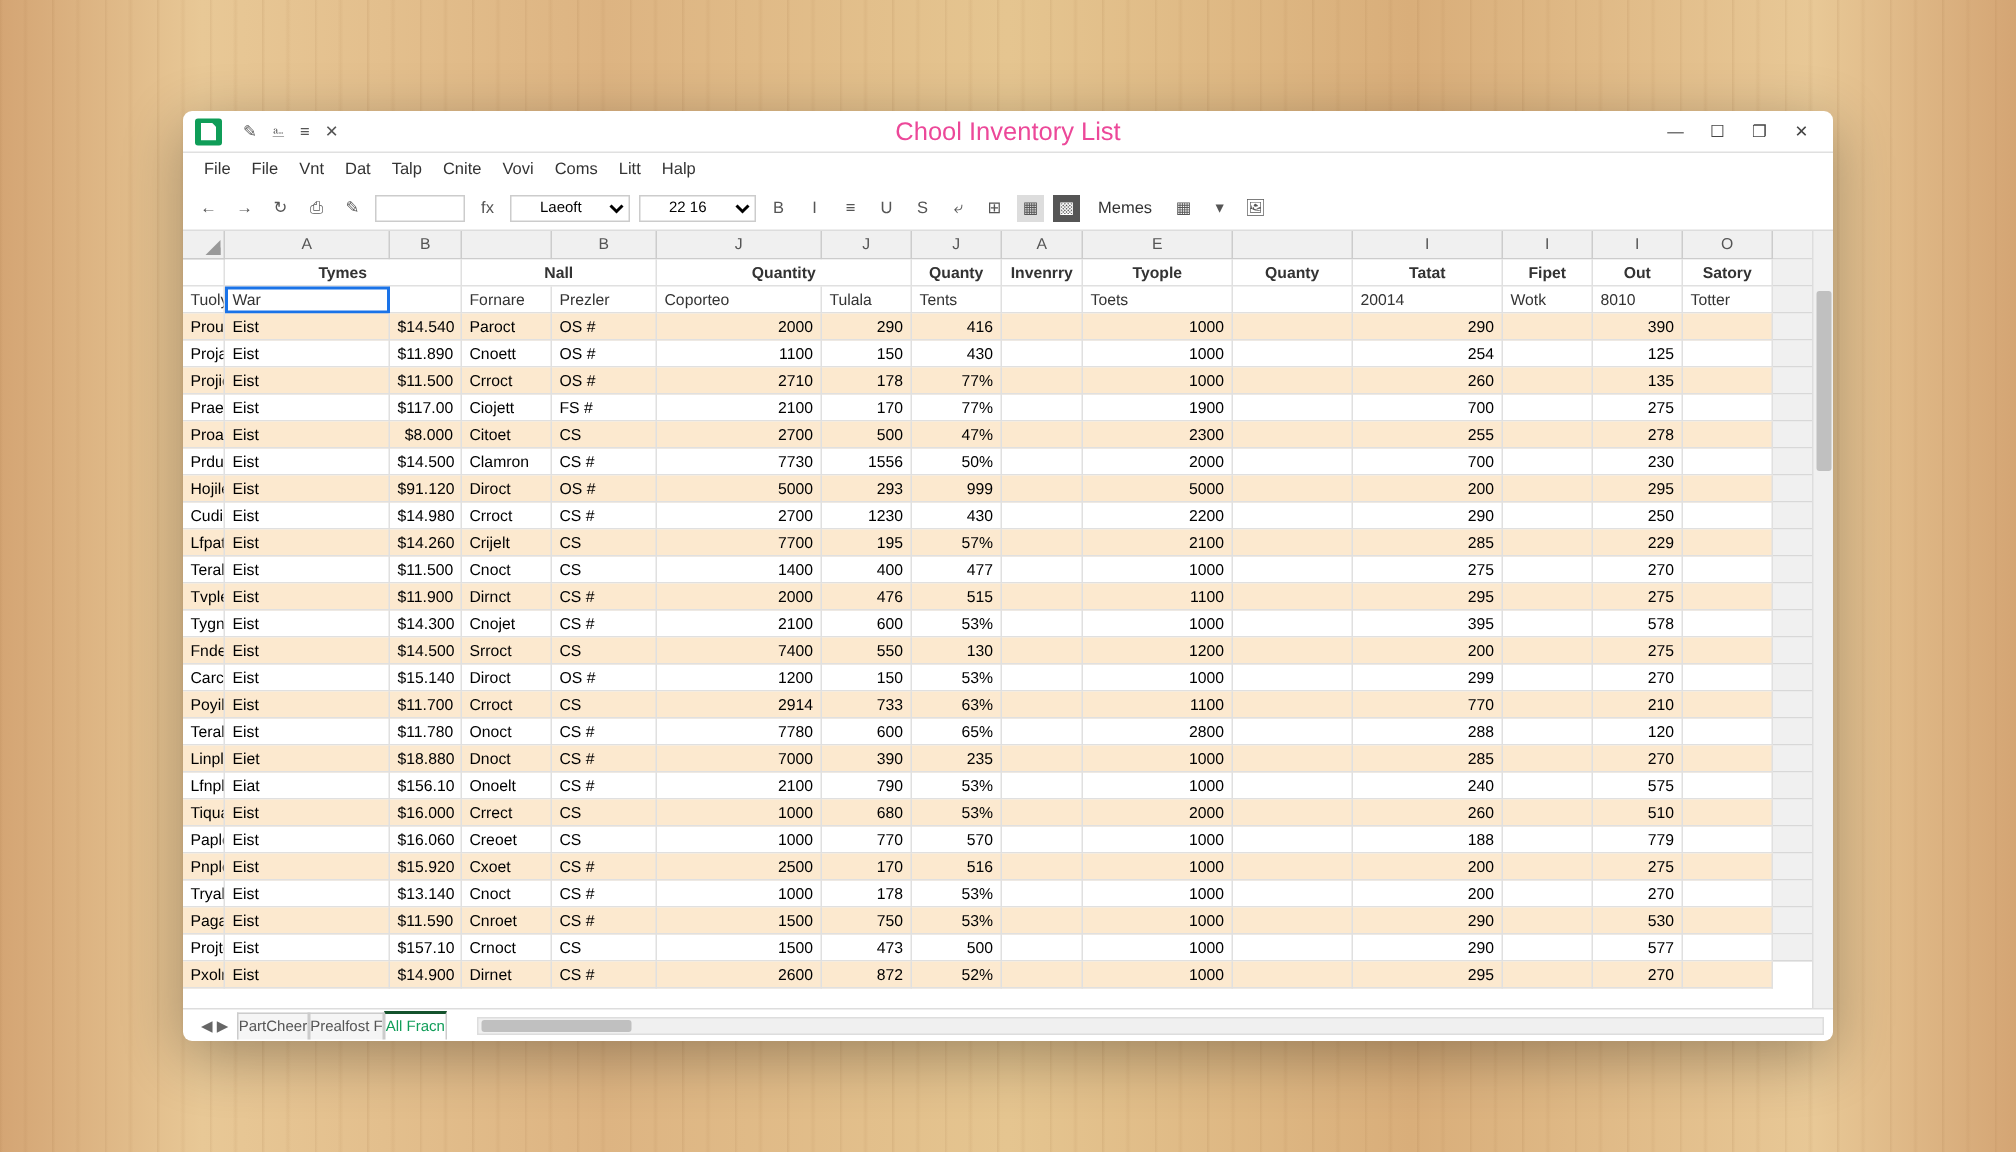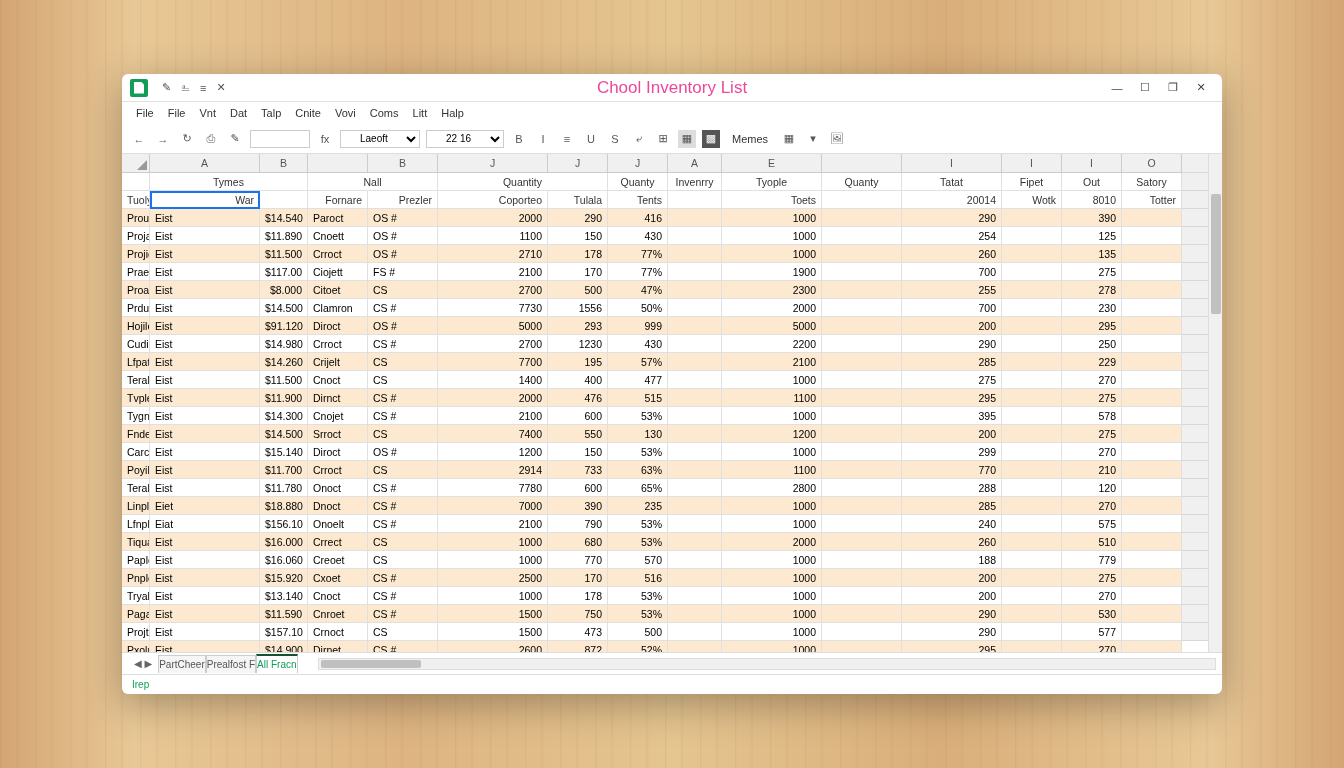--- a/index.html
+++ b/index.html
@@ -19,22 +19,22 @@
 .tbtn{width:18px;height:18px;display:flex;align-items:center;justify-content:center;font-size:11px;color:#555;cursor:pointer}
 .tinput{width:60px;height:18px;border:1px solid #ccc;font-size:10px;padding:0 4px}
 .tsel{height:18px;border:1px solid #ccc;font-size:10px;padding:0 15px;background:#fff}
 .sheet{flex:1;overflow:auto;position:relative}
 .grid{display:grid;grid-template-columns:28px 110px 48px 60px 70px 110px 60px 60px 54px 100px 80px 100px 60px 60px 60px 80px;font-size:10.5px}
 .corner{background:#f0f0f0;border-right:1px solid #ccc;border-bottom:1px solid #ccc;position:relative}
 .corner::after{content:"";position:absolute;right:2px;bottom:2px;border:5px solid transparent;border-right-color:#999;border-bottom-color:#999}
 .colhdr{background:#f0f0f0;border-right:1px solid #ccc;border-bottom:1px solid #ccc;text-align:center;padding:3px 0;color:#555;cursor:pointer}
 .rowhdr{background:#f0f0f0;border-right:1px solid #ccc;border-bottom:1px solid #d8d8d8;text-align:center;padding:2px 0;color:#555;cursor:pointer}
 .cell{border-right:1px solid #e0e0e0;border-bottom:1px solid #e0e0e0;padding:2px 5px;white-space:nowrap;overflow:hidden;cursor:cell;height:18px;line-height:14px}
-.hdr{background:#fff;font-weight:normal;color:#333;text-align:center}
-.hdr2{text-align:right;color:#333}
+.hdr{background:#fff;font-weight:bold;color:#333;text-align:center}
+.hdr2{text-align:left;color:#333}
 .num{text-align:right}
 .band{background:#fce9cf}
 .sel{outline:2px solid #1a73e8;outline-offset:-2px}
 .vscroll{position:absolute;right:0;top:0;width:14px;height:100%;background:#f0f0f0;border-left:1px solid #ddd}
 .vthumb{position:absolute;width:10px;left:2px;top:40px;height:120px;background:#c0c0c0;border-radius:2px}
 .tabs{height:22px;display:flex;align-items:center;border-top:1px solid #ddd;padding:0 6px;gap:0;font-size:10px}
 .tabnav{padding:0 6px;color:#666;cursor:pointer}
 .tab{padding:3px 0;border:1px solid #ccc;border-bottom:none;background:#f5f5f5;cursor:pointer;color:#555}
 .tab.active{background:#fff;color:#0f9d58;border-top:2px solid #14532d}
 .hscroll{flex:1;margin-left:20px;height:12px;background:#f0f0f0;position:relative;border:1px solid #ddd}
@@ -556,16 +556,13 @@
   <div class="tabs">
     <span class="tabnav">◀ ▶</span>
     <span class="tab">PartCheer</span>
     <span class="tab">Prealfost F</span>
     <span class="tab active">All Fracn</span>
     <div class="hscroll">
         <div class="hthumb"></div>
       </div>
   </div>
 
-  <div class="status">
-      <span>Irep</span>
-    </div>
 </div>
 
 </body></html>

